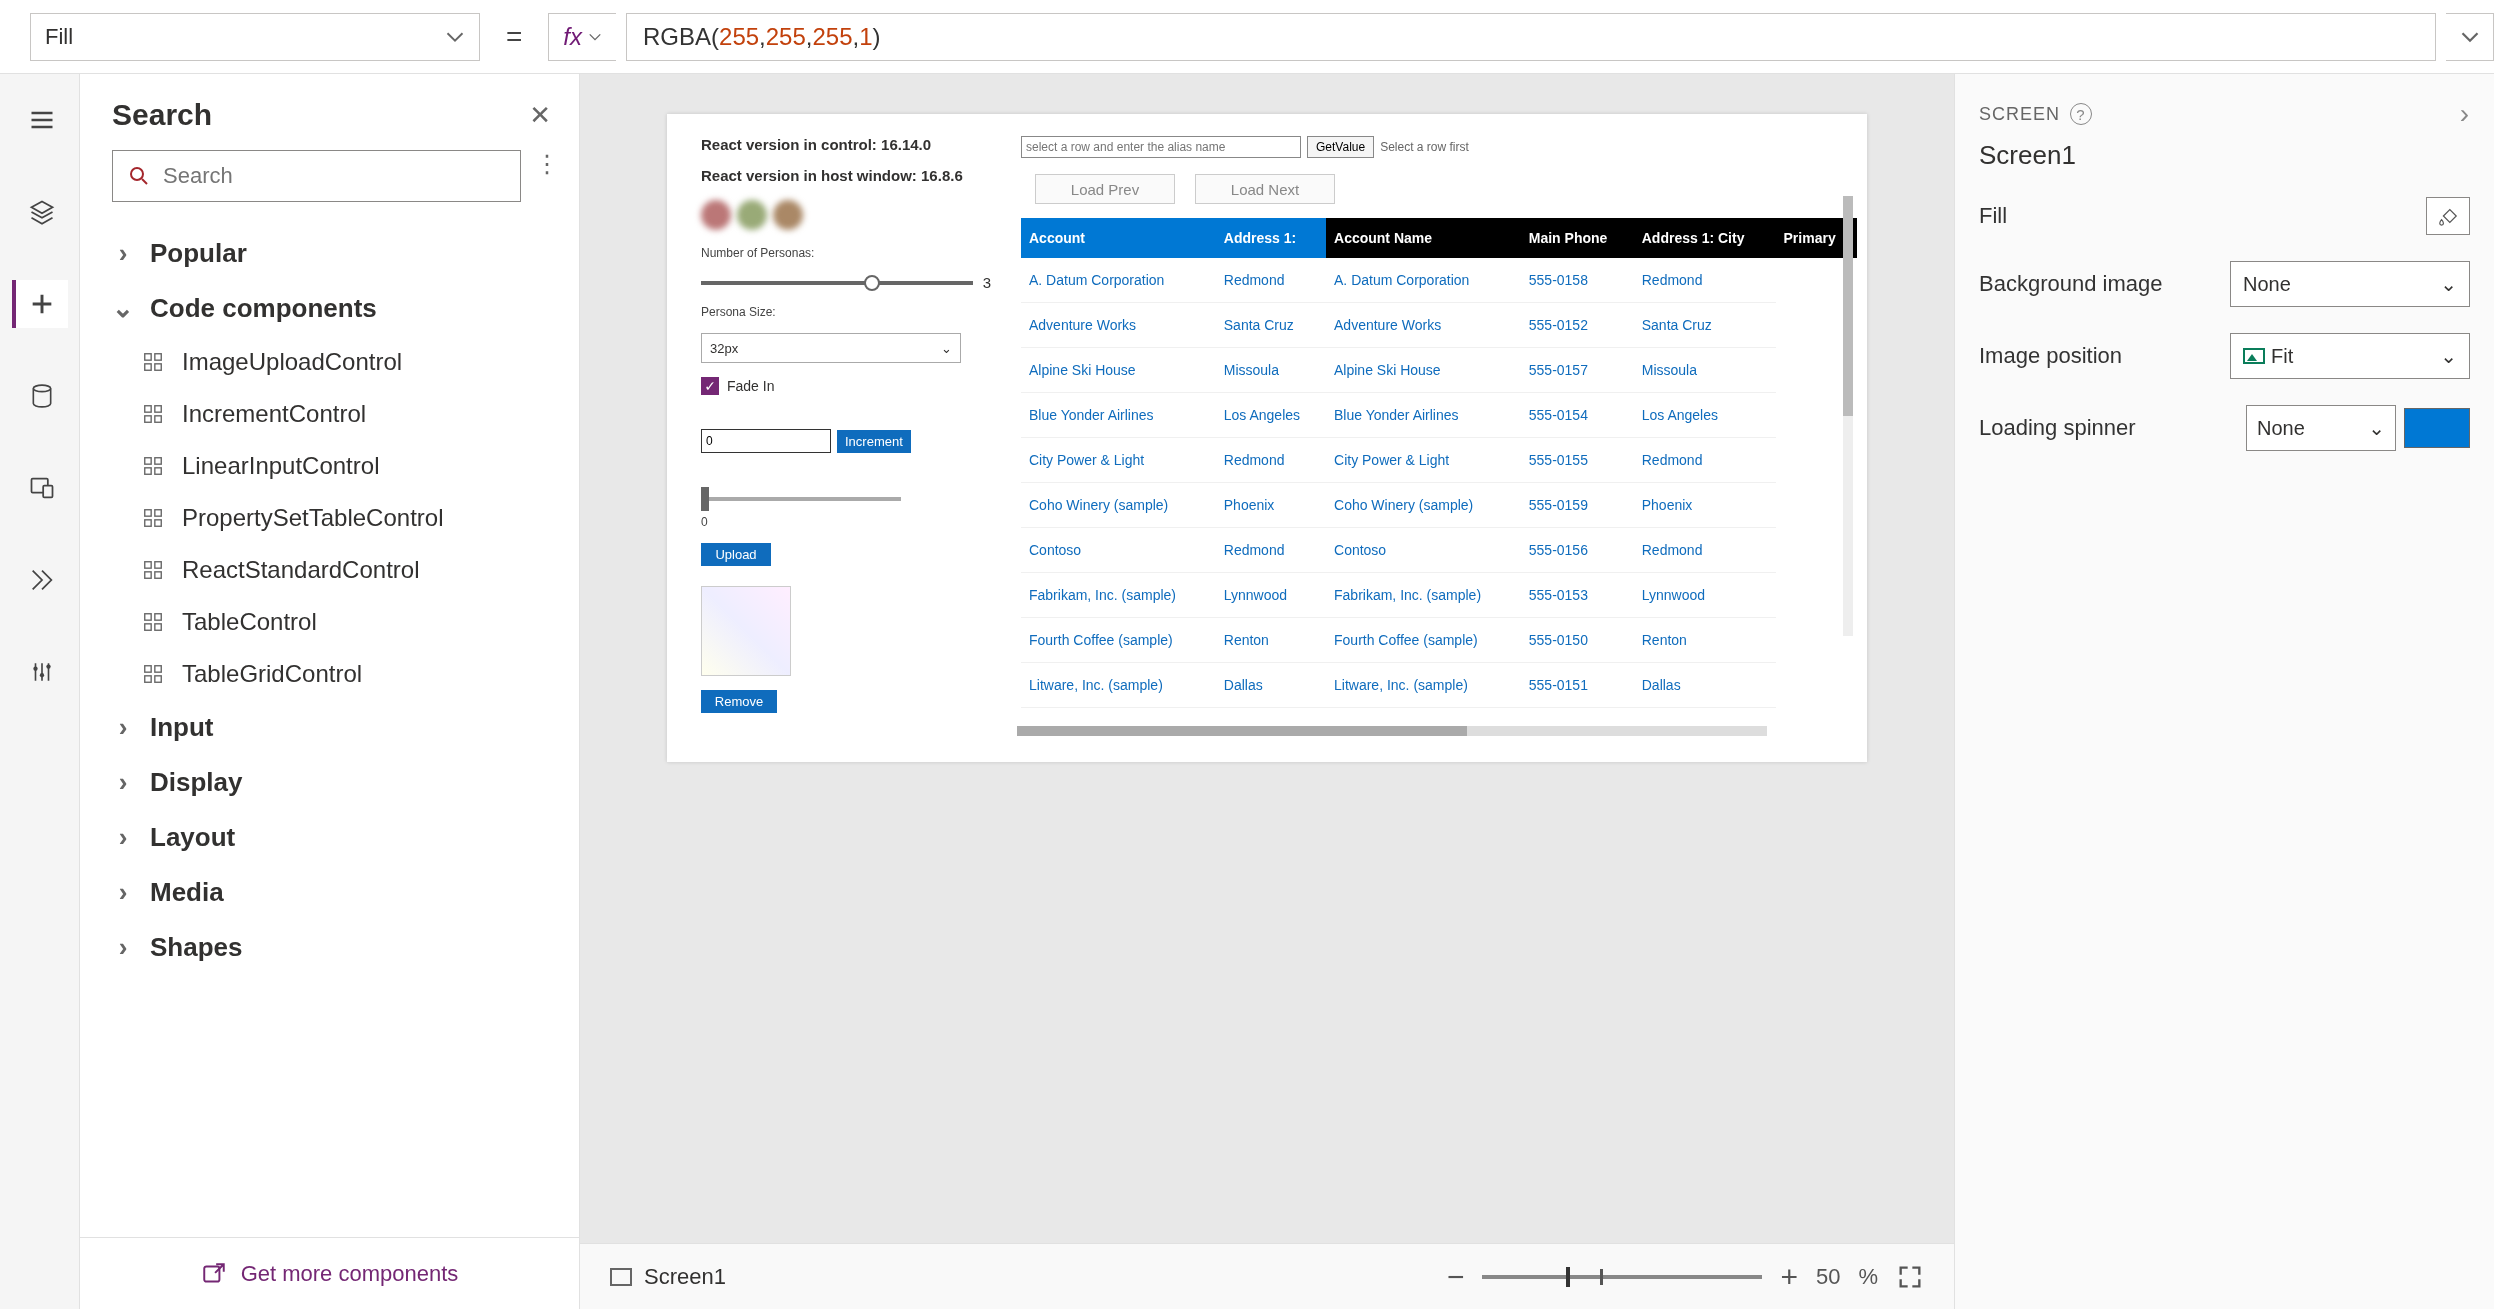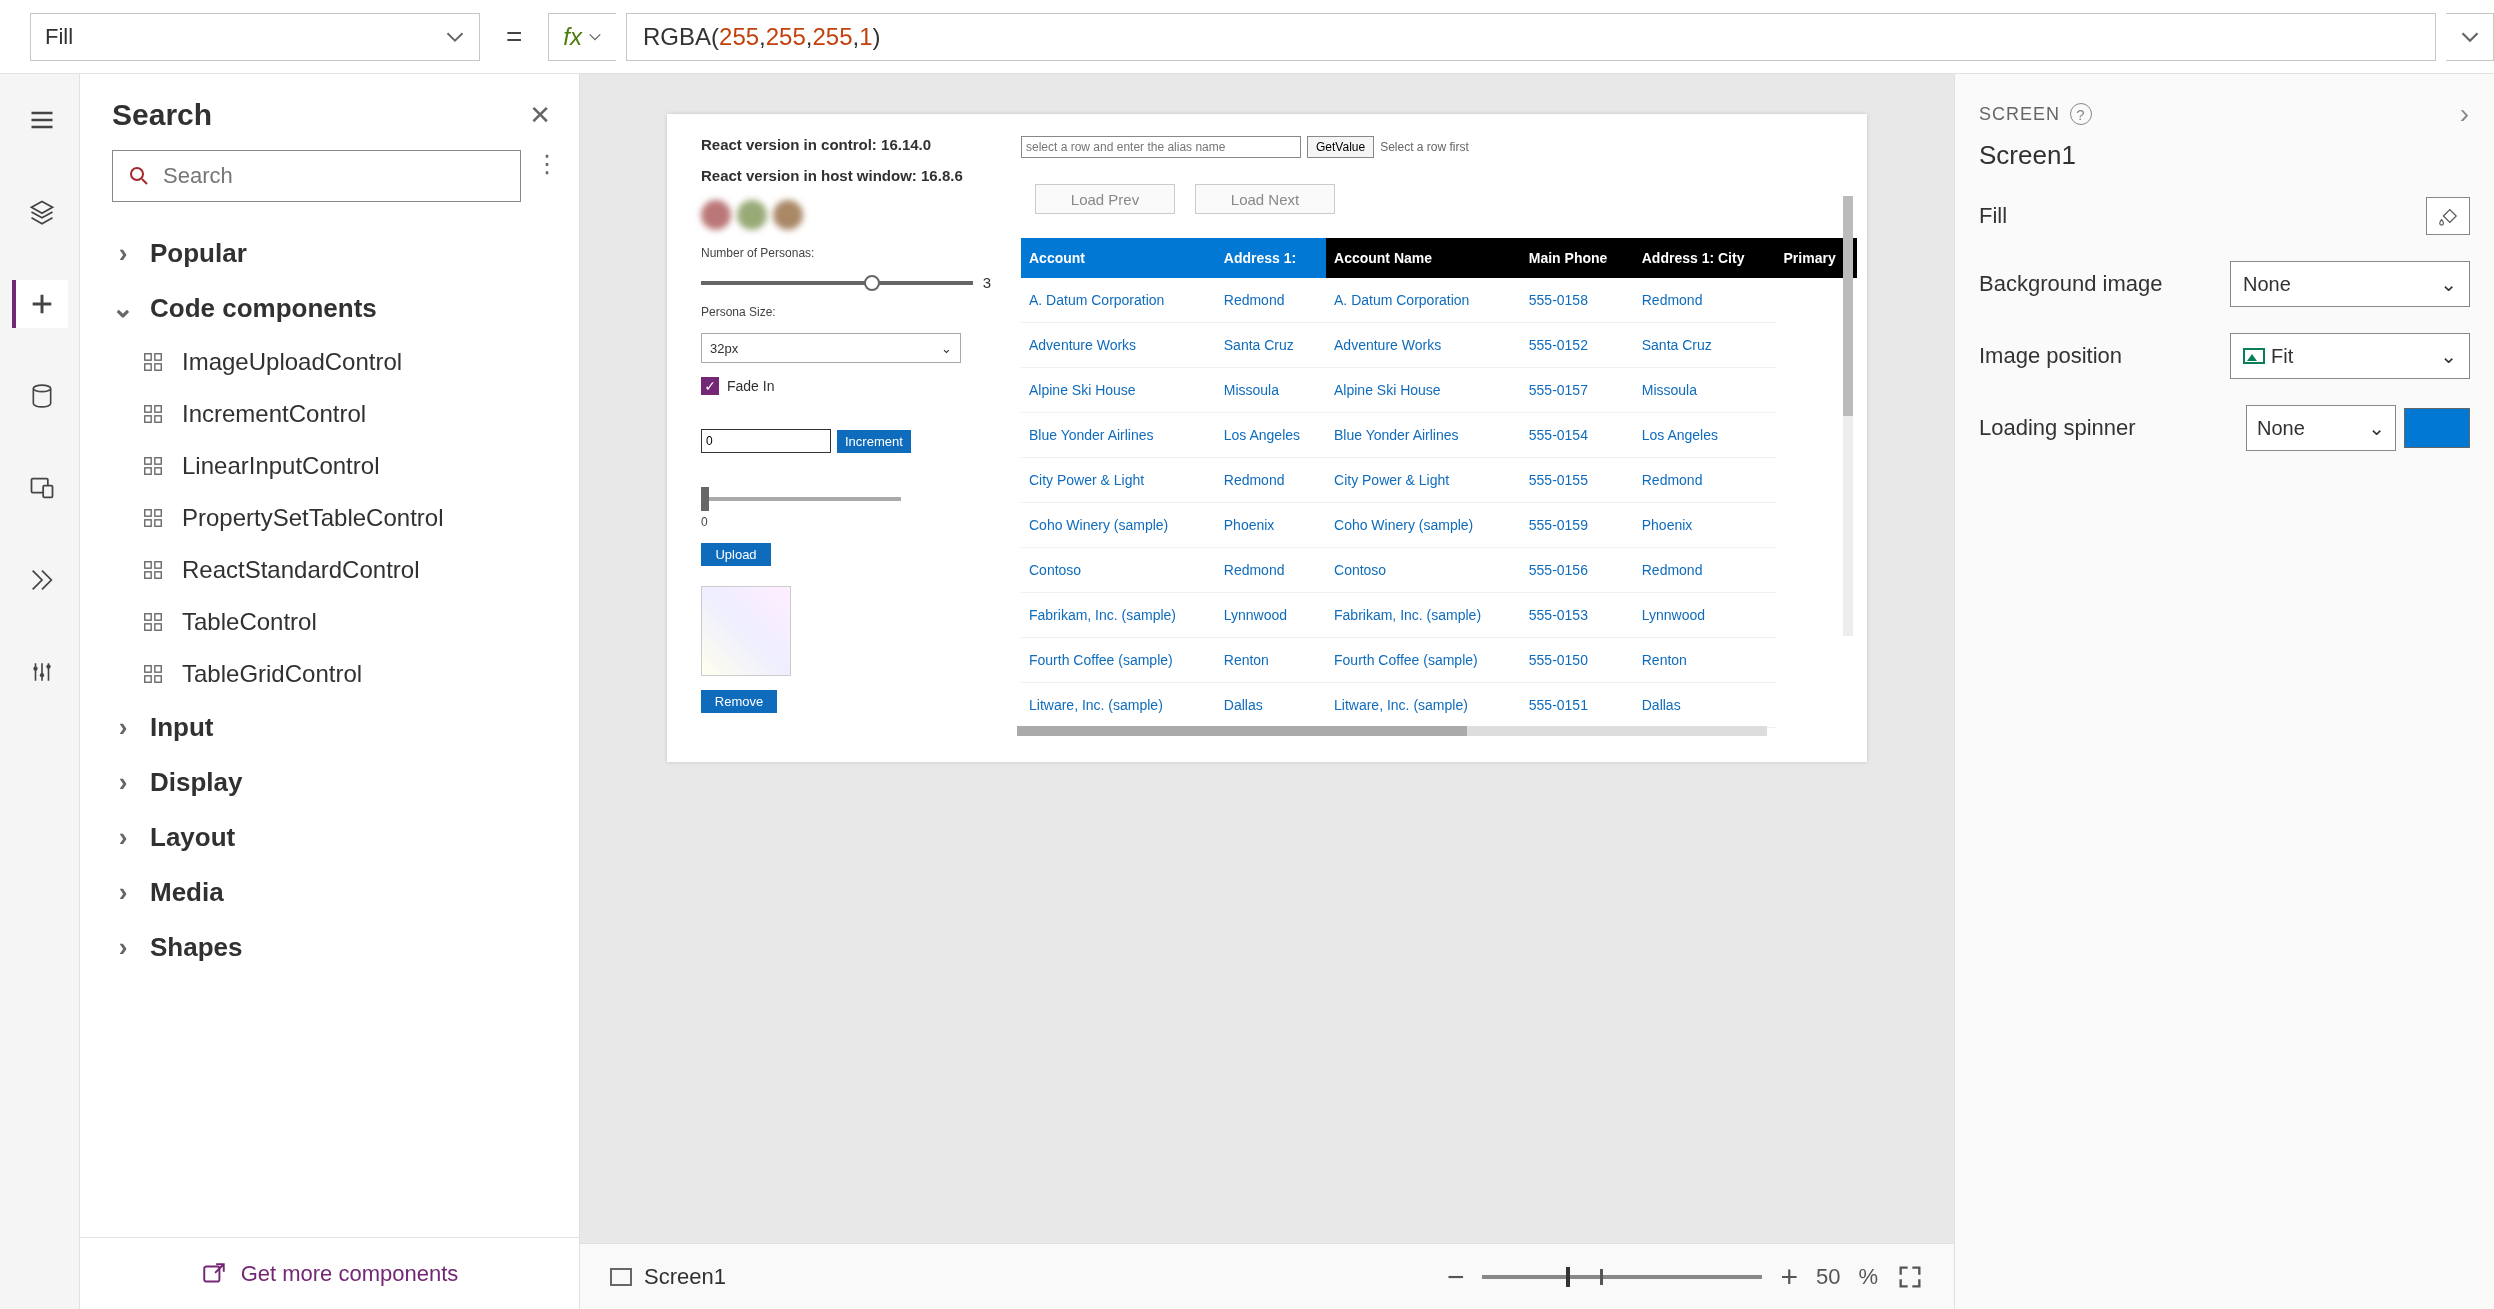--- a/index.html
+++ b/index.html
@@ -2,21 +2,21 @@
 <html><head>
 <meta charset="utf-8">
 <style>
 * { margin: 0; padding: 0; box-sizing: border-box; font-family: "Segoe UI", Arial, sans-serif; }
 body { width: 2494px; height: 1309px; background: #f5f5f5; overflow: hidden; font-size: 20px; color: #323130; }
 
 
 .formula-bar { height: 74px; display: flex; align-items: center; background: #fff; border-bottom: 1px solid #e1e1e1; padding: 0 0 0 30px; gap: 10px; }
 .property-select { width: 450px; height: 48px; border: 1px solid #c8c6c4; display: flex; align-items: center; justify-content: space-between; padding: 0 14px; font-size: 22px; background: #fff; }
 .equals { font-size: 28px; padding: 0 16px; color: #444; }
-.fx-label { display: flex; align-items: center; gap: 6px; font-style: italic; font-size: 24px; color: #4d7c0f; padding: 0 14px; border: 1px solid #c8c6c4; border-right: none; height: 48px; }
+.fx-label { display: flex; align-items: center; gap: 6px; font-style: italic; font-size: 24px; color: #701a75; padding: 0 14px; border: 1px solid #c8c6c4; border-right: none; height: 48px; }
 .formula-input { flex: 1; height: 48px; border: 1px solid #c8c6c4; padding: 0 16px; font-family: Consolas, monospace; font-size: 24px; display: flex; align-items: center; }
 .formula-input .fn { color: #333; }
 .formula-input .paren { color: #333; }
 .formula-input .num { color: #c2410c; }
 .expand-formula { width: 48px; height: 48px; display: flex; align-items: center; justify-content: center; border: 1px solid #c8c6c4; border-left: none; }
 .chev-down { width: 20px; height: 20px; }
 
 
 .main { display: flex; height: calc(1309px - 74px); }
 .rail { width: 80px; background: #f5f5f5; border-right: 1px solid #e1e1e1; display: flex; flex-direction: column; align-items: center; padding-top: 22px; gap: 44px; }
@@ -55,21 +55,21 @@
 .slider-thumb { position: absolute; top: -6px; left: 60%; width: 16px; height: 16px; border-radius: 50%; background: #fff; border: 2px solid #666; }
 .dd { width: 260px; height: 30px; border: 1px solid #aaa; display: flex; align-items: center; justify-content: space-between; padding: 0 8px; font-size: 13px; }
 .cb-row { display: flex; align-items: center; gap: 8px; font-size: 14px; }
 .cb { width: 18px; height: 18px; background: #742774; display: flex; align-items: center; justify-content: center; color: #fff; font-size: 14px; }
 .num-input { width: 130px; height: 24px; border: 1px solid #333; font-size: 12px; padding: 0 4px; }
 .inc-btn, .upload-btn, .remove-btn { background: #0f6cbd; color: #fff; border: none; font-size: 13px; padding: 4px 8px; cursor: pointer; }
 .plain-slider { width: 200px; height: 4px; background: #aaa; position: relative; margin-top: 30px; }
 .plain-slider::before { content: ''; position: absolute; left: 0; top: -10px; width: 8px; height: 24px; background: #666; }
 .thumb-img { width: 90px; height: 90px; border: 1px solid #ccc; background: linear-gradient(45deg,#ffe,#eef,#fef); margin-top: 6px; }
 
-.right-col { flex: 1; display: flex; flex-direction: column; gap: 16px; }
+.right-col { flex: 1; display: flex; flex-direction: column; gap: 6px; }
 .top-ctrl-row { display: flex; align-items: center; gap: 6px; margin-bottom: 4px; }
 .alias-input { width: 280px; height: 22px; border: 1px solid #888; font-size: 12px; padding: 0 4px; color: #888; }
 .getval-btn { height: 22px; border: 1px solid #888; background: #f5f5f5; font-size: 12px; padding: 0 8px; }
 .hint { font-size: 12px; color: #666; }
 .load-row { display: flex; gap: 20px; margin: 6px 0 8px 14px; }
 .load-btn { width: 140px; height: 30px; border: 1px solid #ccc; background: #fafafa; color: #888; font-size: 15px; }
 .data-table { width: 100%; border-collapse: collapse; font-size: 14px; }
 .data-table thead th { background: #000; color: #fff; text-align: left; padding: 12px 8px; font-weight: 600; font-size: 14px; }
 .data-table thead th.sel { background: #0078d4; }
 .data-table tbody td { padding: 14px 8px; color: #0f6cbd; border-bottom: 1px solid #f0f0f0; }

